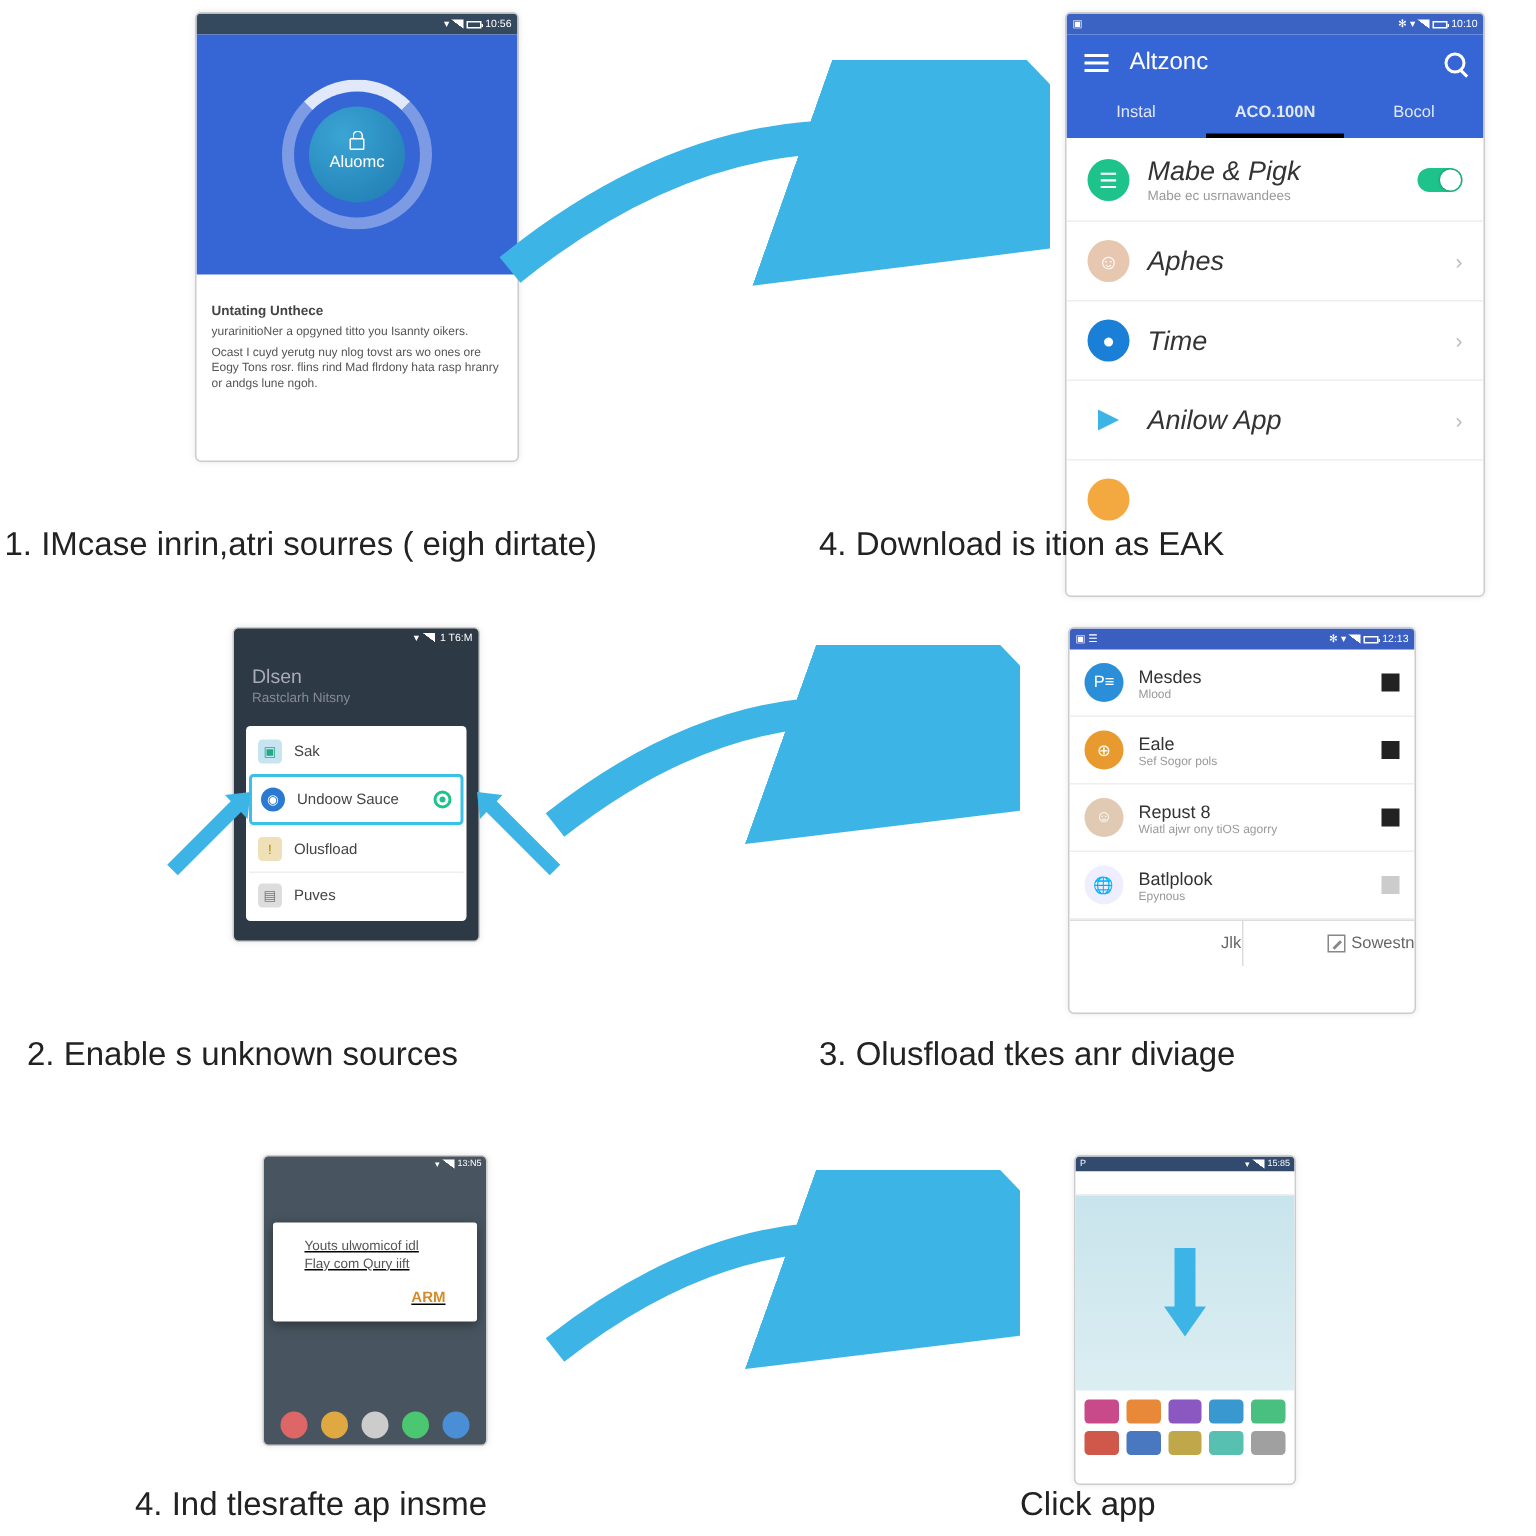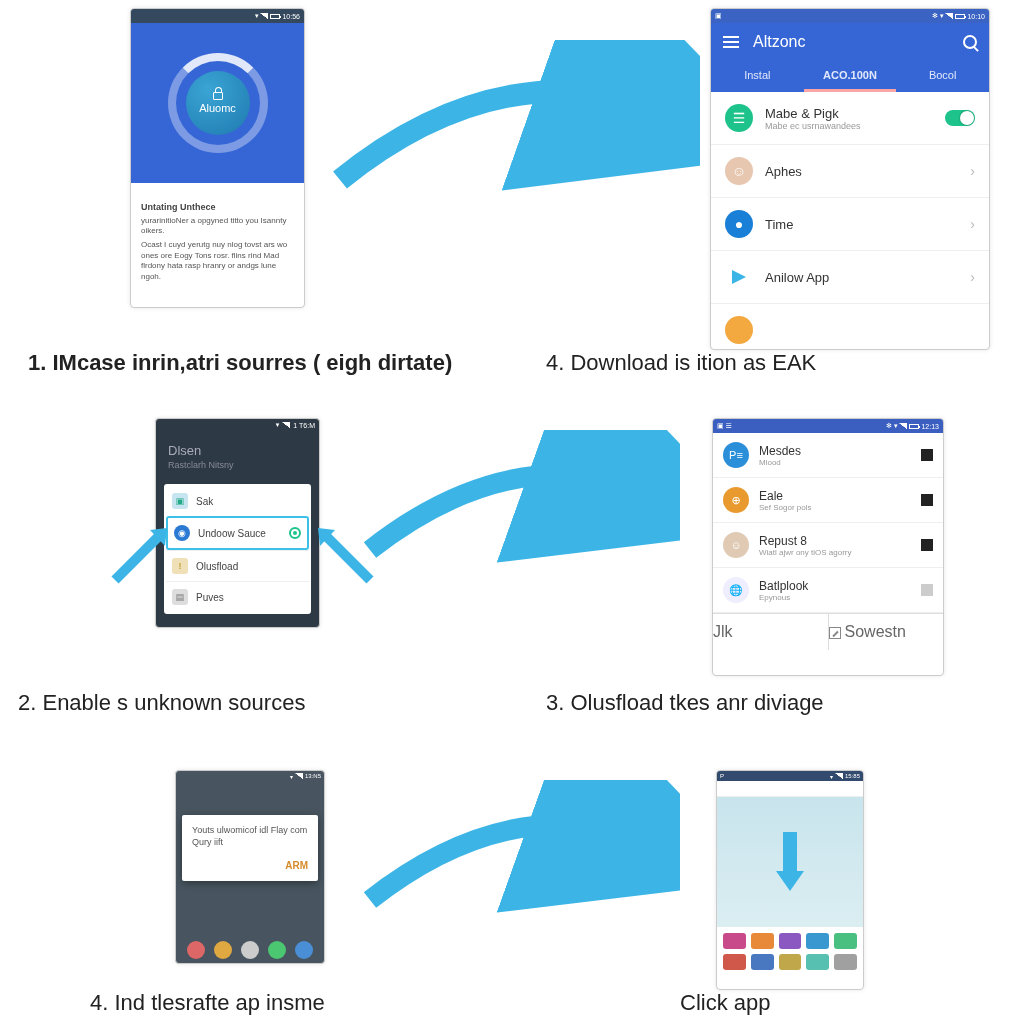--- a/index.html
+++ b/index.html
@@ -9,50 +9,50 @@
   .statusbar { height: 14px; background: #34495e; display:flex; justify-content: space-between; align-items: center; padding: 0 4px; color: #fff; font-size: 7px;}
   .statusbar.blue { background:#3b63c4; }
   .status-icons { display:flex; gap:2px; align-items:center;}
   .signal { width:8px; height:6px; background: linear-gradient(to top right, transparent 48%, #fff 50%);}
   .batt { width:10px; height:5px; border:1px solid #fff; position:relative;}
   .batt::after { content:''; position:absolute; right:-2px; top:1px; width:1px; height:2px; background:#fff;}
   .batt .fill{ background:#fff; height:100%; width:70%;}
   svg.arrow { position: absolute; }
 
   
-  #phoneA { left: 130px; top: 8px; width: 175px; height: 300px; }
+  #phoneA { left: 130px; top: 8px; width: 216px; height: 300px; }
   #phoneA .hero { height: 160px; background: #3666d6; display:flex; align-items:center; justify-content:center; }
   #phoneA .dial { width:100px; height:100px; border-radius:50%; border: 8px solid rgba(255,255,255,.35); border-top-color: rgba(255,255,255,.85); display:flex; align-items:center; justify-content:center; position:relative;}
   #phoneA .dial-inner { width:64px; height:64px; border-radius:50%; background: radial-gradient(circle at 35% 30%, #3aa5d4, #1f79b0); display:flex; flex-direction:column; align-items:center; justify-content:center;}
   #phoneA .dial-label { color:#fff; font-size:11px; margin-top:2px;}
   #phoneA .lock { width:10px; height:8px; border:1.5px solid #fff; border-radius:1px; position:relative;}
   #phoneA .lock::before{content:''; position:absolute; top:-6px; left:1px; width:5px; height:5px; border:1.5px solid #fff; border-bottom:none; border-radius:4px 4px 0 0;}
   #phoneA .card { padding: 19px 10px; font-size:8px; color:#555; line-height:1.3;}
   #phoneA .card-title { font-weight: bold; color:#444; font-size:9px; margin-bottom:2px;}
   #phoneA .btns { display:flex; border-top:1px solid #ddd; margin-top:auto;}
   #phoneA .btn { flex:1; text-align:center; font-size:11px; padding:10px 0; color:#666;}
   #phoneA .btn:first-child{ border-right:1px solid #ddd;}
   #phoneA { display:flex; flex-direction:column;}
 
   
-  #phoneB { right: 34px; top: 8px; width: 280px; height: 342px; }
+  #phoneB { right: 34px; top: 8px; width: 280px; height: 390px; }
   #phoneB .appbar { background:#3666d6; color:#fff; }
   #phoneB .appbar-row1 { display:flex; align-items:center; padding: 10px 12px; gap:14px;}
   #phoneB .ham { width:16px; height:12px; display:flex; flex-direction:column; justify-content:space-between;}
   #phoneB .ham div{ height:2px; background:#fff;}
   #phoneB .appname { font-size:16px; flex:1;}
   #phoneB .search-ic { width:14px; height:14px; border:2px solid #fff; border-radius:50%; position:relative;}
   #phoneB .search-ic::after{content:''; position:absolute; width:6px; height:2px; background:#fff; bottom:-3px; right:-4px; transform:rotate(45deg);}
   #phoneB .tabs { display:flex; }
   #phoneB .tab { flex:1; text-align:center; font-size:11px; padding:8px 0; color: rgba(255,255,255,.85);}
-  #phoneB .tab.active { border-bottom:3px solid #fca5a5; font-weight:bold;}
+  #phoneB .tab.active { border-bottom:3px solid #000000; font-weight:bold;}
   #phoneB .row { display:flex; align-items:center; padding: 12px 14px; border-bottom:1px solid #eee;}
   #phoneB .ic { width:28px; height:28px; border-radius:50%; margin-right:12px; display:flex; align-items:center; justify-content:center; color:#fff; font-size:14px;}
   #phoneB .rt { flex:1; }
-  #phoneB .rt .t1{ font-size:13px; color:#333;}
+  #phoneB .rt .t1{ font-size:18px; color:#333;font-style:italic;}
   #phoneB .rt .t2{ font-size:9px; color:#999;}
   #phoneB .chev { color:#bbb; font-size:14px;}
   #phoneB .toggle { width:30px; height:16px; background:#1dc38a; border-radius:10px; position:relative;}
   #phoneB .toggle::after{content:''; position:absolute; right:1px; top:1px; width:14px; height:14px; background:#fff; border-radius:50%; box-shadow:0 0 2px rgba(0,0,0,.4);}
 
   
   #phoneC { left: 155px; top: 418px; width: 165px; height: 210px; background:#2d3a45;}
   #phoneC .sb{ height:12px; color:#fff; font-size:7px; display:flex; justify-content:flex-end; align-items:center; padding-right:4px; gap:3px;}
   #phoneC .dim-bg{ padding:8px; }
   #phoneC .dim-title{ color:#aab; font-size:13px; margin:4px 0 2px 4px;}
@@ -68,31 +68,31 @@
   
   #phoneD { right: 80px; top: 418px; width: 232px; height: 258px;}
   #phoneD .sb{ height:14px; background:#3b5fc0; color:#fff; font-size:7px; display:flex; justify-content:space-between; align-items:center; padding:0 4px;}
   #phoneD .row { display:flex; align-items:center; padding:9px 10px; border-bottom:1px solid #eee;}
   #phoneD .ic { width:26px;height:26px;border-radius:50%; margin-right:10px; display:flex;align-items:center;justify-content:center; color:#fff; font-size:11px;}
   #phoneD .rt{flex:1;}
   #phoneD .rt .t1{font-size:12px;color:#333;}
   #phoneD .rt .t2{font-size:8px;color:#999;}
   #phoneD .cb{ width:12px;height:12px;background:#222;}
   #phoneD .btns{ display:flex; border-top:1px solid #ddd;}
-  #phoneD .btn{ flex:1; text-align:left; font-size:16px; color:#666; padding:9px 0;}
+  #phoneD .btn{ flex:1; text-align:right; font-size:11px; color:#666; padding:9px 0;}
   #phoneD .btn:first-child{border-right:1px solid #ddd;}
   #phoneD .sicon{ width:12px;height:12px;border:1px solid #888; display:inline-block; vertical-align:middle; margin-right:4px; position:relative;}
   #phoneD .sicon::after{content:'';position:absolute;left:2px;top:5px;width:7px;height:2px;background:#888;transform:rotate(-45deg);}
 
   
   #phoneE { left: 175px; top: 770px; width: 150px; height: 194px; background:#485560;}
   #phoneE .sb{height:10px;display:flex;justify-content:flex-end;align-items:center;padding-right:3px;color:#fff;font-size:6px;gap:2px;}
   #phoneE .dim{padding:6px;}
   #phoneE .dt{color:#bbb;font-size:8px;}
-  #phoneE .modal{ background:#fff; border-radius:2px; margin:34px 6px 0; padding:10px 10px; box-shadow:0 2px 8px rgba(0,0,0,.4);}
+  #phoneE .modal{ background:#fff; border-radius:2px; margin:34px 6px 0; padding:10px 21px; box-shadow:0 2px 8px rgba(0,0,0,.4);text-decoration:underline;}
   #phoneE .modal-text{ font-size:9px; color:#555; line-height:1.3;}
   #phoneE .modal-btn{ text-align:right; color:#d68b2a; font-size:10px; font-weight:bold; margin-top:12px;}
   #phoneE .apps{ position:absolute; bottom:4px; left:0; right:0; display:flex; justify-content:space-around; padding:0 6px;}
   #phoneE .app{ width:18px;height:18px;border-radius:50%;}
 
   
   #phoneF { right: 160px; top: 770px; width: 148px; height: 220px;}
   #phoneF .sb{height:10px;background:#324a6e;display:flex;justify-content:space-between;align-items:center;padding:0 3px;color:#fff;font-size:6px;}
   #phoneF .hdr{height:16px;background:#fff;border-bottom:1px solid #eee;}
   #phoneF .region{height:130px; background:linear-gradient(180deg,#c8e4ec 0%,#dbeef2 100%); position:relative; display:flex; align-items:center; justify-content:center;}
@@ -120,21 +120,21 @@
         <div class="dial-label">Aluomc</div>
       </div>
     </div>
   </div>
   <div class="card">
     <div class="card-title">Untating Unthece</div>
     <div>yurarinitioNer a opgyned titto you Isannty oikers.</div>
     <div style="margin-top:4px;">Ocast I cuyd yerutg nuy nlog tovst ars wo ones ore Eogy Tons rosr. flins rind Mad flrdony hata rasp hranry or andgs lune ngoh.</div>
   </div>
 </div>
-<div class="caption" style="left:28px; top:350px;font-weight:bold;">1.  IMcase inrin,atri sourres ( eigh dirtate)</div>
+<div class="caption" style="left:3px; top:350px;">1.  IMcase inrin,atri sourres ( eigh dirtate)</div>
 
 <svg class="arrow" style="left:320px; top:40px;" width="380" height="180">
   <defs>
       <marker id="ah1" markerWidth="12" markerHeight="12" refX="6" refY="6" orient="auto">
         <path d="M0,0 L12,6 L0,12 Z" fill="#3cb5e6"></path>
       </marker>
     </defs>
   <path d="M 20 140 Q 180 10 350 70" stroke="#3cb5e6" stroke-width="22" fill="none" marker-end="url(#ah1)"></path>
 </svg>
 

